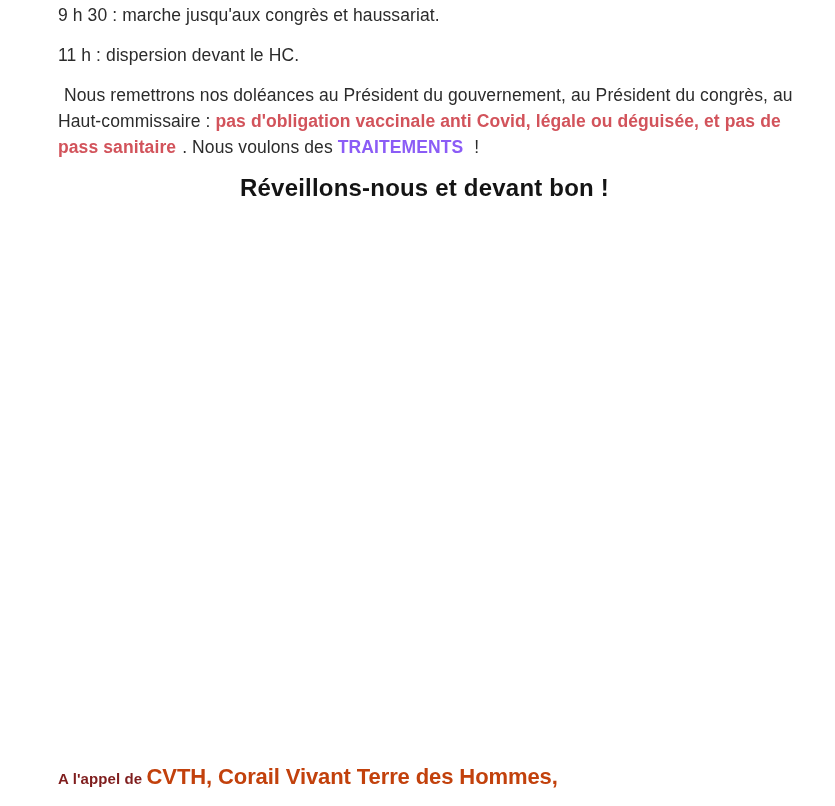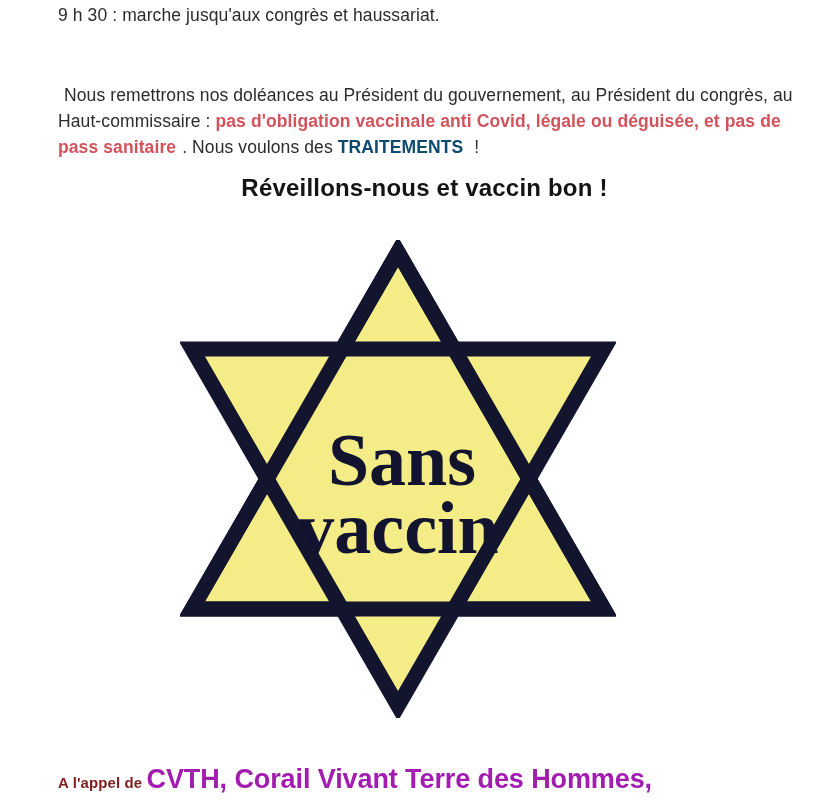--- a/index.html
+++ b/index.html
@@ -39,21 +39,21 @@
   }
   #line-schedule-1 { top: 2px; }
   #line-schedule-2 { top: 42px; }
   #para-demands   { top: 82px; }
 
   .red {
     color: #d2535b;
     font-weight: bold;
   }
   .red-strong {
-    color: #0c4a6e;
+    color: #8b5cf6;
     font-weight: bold;
   }
   .blk { color: #2b2b2b; font-weight: normal; margin-left: 6px; }
 
   
   #headline {
     position: absolute;
     top: 174px;
     left: 0;
     width: 835px;
@@ -93,49 +93,37 @@
   }
   #footer-credit .small-lead {
     font-family: "Liberation Sans", sans-serif;
     font-size: 15px;
     font-weight: bold;
     color: #7f1d1d;
     letter-spacing: 0.1px;
   }
   #footer-credit .org-name {
     font-family: "Liberation Sans", sans-serif;
-    font-size: 27px;
+    font-size: 22px;
     font-weight: bold;
-    color: #a21caf;
+    color: #c2410c;
     letter-spacing: -0.1px;
   }
 </style>
 </head>
 <body>
 
 <div class="page">
 
   <div class="para" id="line-schedule-1">9 h 30 : marche jusqu'aux congrès et haussariat.</div>
 
+  <div class="para" id="line-schedule-2">11 h : dispersion devant le HC.</div>
 
   <div class="para wrap" id="para-demands"><span class="blk">Nous remettrons nos doléances au Président du gouvernement, au Président du congrès, au Haut-commissaire : </span><span class="red">pas d'obligation vaccinale anti Covid, légale ou déguisée, et pas de pass sanitaire</span><span class="blk">.  Nous voulons des </span><span class="red-strong">TRAITEMENTS</span><span class="blk"> !</span></div>
 
-  <div id="headline">Réveillons-nous et vaccin bon !</div>
+  <div id="headline">Réveillons-nous et devant bon !</div>
 
-  <div id="star-graphic">
-    <svg viewBox="0 0 436 478" xmlns="http://www.w3.org/2000/svg">
-
-      <polygon points="218,12 424,369 12,369" fill="#f4ec86" stroke="#13152f" stroke-width="15" stroke-linejoin="miter"></polygon>
-
-      <polygon points="218,466 12,109 424,109" fill="#f4ec86" stroke="#13152f" stroke-width="15" stroke-linejoin="miter"></polygon>
-
-      <polygon points="218,12 424,369 12,369" fill="none" stroke="#13152f" stroke-width="15" stroke-linejoin="miter"></polygon>
-
-      <text class="star-text" x="222" y="245" text-anchor="middle" font-size="74">Sans</text>
-      <text class="star-text" x="218" y="313" text-anchor="middle" font-size="74">vaccin</text>
-    </svg>
-  </div>
 
   <div id="footer-credit">
     <span class="small-lead">A l'appel de</span><span class="small-lead">&nbsp;</span><span class="org-name">CVTH, Corail Vivant Terre des Hommes,</span>
   </div>
 
 </div>
 
 </body></html>

